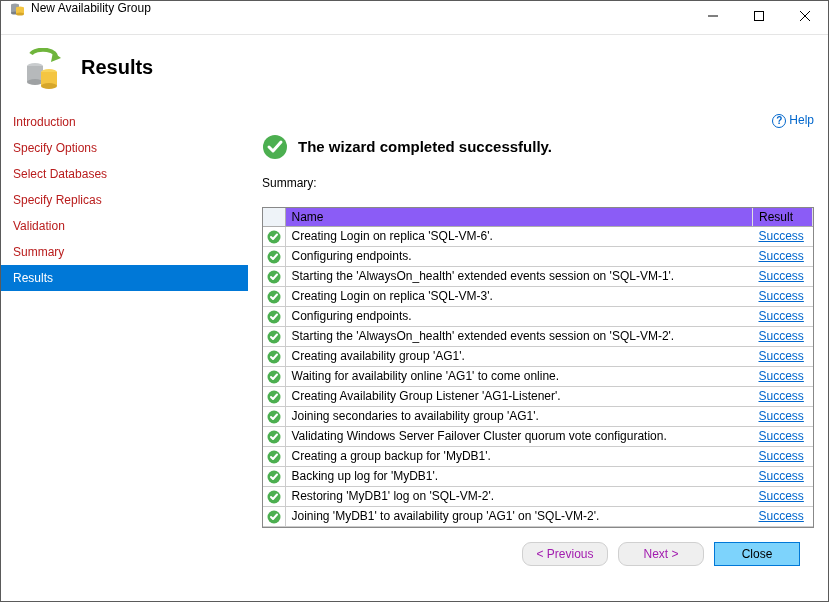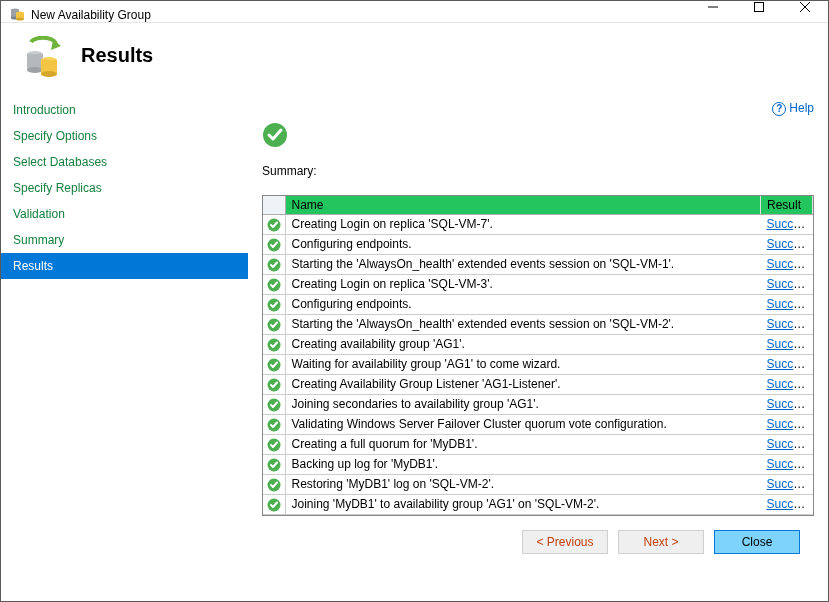--- a/index.html
+++ b/index.html
@@ -1,50 +1,50 @@
 <!DOCTYPE html>
 <html><head>
 <meta charset="utf-8">
 <style>
   * { box-sizing: border-box; }
   html, body { margin:0; padding:0; font-family: "Segoe UI", Tahoma, sans-serif; font-size:12px; color:#000; background:#fff; }
   .window { width:829px; height:602px; border:1px solid #5a5a5a; display:flex; flex-direction:column; }
-  .titlebar { height:22px; display:flex; align-items:flex-end; padding:0 0 0 8px; border-bottom:1px solid #e5e5e5; }
+  .titlebar { height:34px; display:flex; align-items:flex-start; padding:0 0 0 8px; border-bottom:1px solid #e5e5e5; }
   .titlebar .title { margin-left:6px; flex:1; }
   .winbtns { display:flex; }
   .winbtn { width:46px; height:30px; display:flex; align-items:center; justify-content:center; }
   .winbtn svg { width:10px; height:10px; stroke:#000; stroke-width:1; fill:none; }
   .header { height:70px; display:flex; align-items:center; padding:0 20px 5px 20px; }
   .header .logo { width:40px; height:40px; margin-right:20px; position:relative; }
   .header h1 { font-size:20px; font-weight:bold; margin:0; }
   .body { flex:1; display:flex; min-height:0; }
   .sidebar { width:247px; border-right:none; padding-top:4px; }
-  .nav-item { padding:6px 12px; color:#15803d; cursor:pointer; }
+  .nav-item { padding:6px 12px; color:#b91c1c; cursor:pointer; }
   .nav-item.active { background:#0078d7; color:#fff; }
   .main { flex:1; display:flex; flex-direction:column; padding:8px 14px 0 14px; min-height:0; }
   .help { text-align:right; }
   .help a { color:#0066cc; text-decoration:none; }
   .help-icon { display:inline-block; width:14px; height:14px; border:1px solid #0066cc; border-radius:50%; color:#0066cc; font-weight:bold; text-align:center; line-height:12px; font-size:10px; margin-right:3px; vertical-align:middle;}
   .status-row { display:flex; align-items:center; margin-top:6px; }
   .status-row .msg { font-size:15px; font-weight:bold; margin-left:10px; }
   .summary-label { margin-top:16px; margin-bottom:17px; }
   .grid-wrap { border:1px solid #888; flex:0 0 auto; }
   table { width:100%; border-collapse:collapse; table-layout:fixed; }
-  thead th { background:#22c55e; text-align:left; font-weight:normal; padding:2px 6px; border-bottom:1px solid #adadad; border-right:1px solid #e0e0e0;}
+  thead th { background:#8b5cf6; text-align:left; font-weight:normal; padding:2px 6px; border-bottom:1px solid #adadad; border-right:1px solid #e0e0e0;}
   thead th.icon-col { width:22px; background:#eef3f8; border-right:1px solid #adadad;}
-  thead th.result-col { width:52px; }
+  thead th.result-col { width:60px; }
   tbody td { padding:0 6px; border-bottom:1px solid #ccc; height:19px; line-height:19px; vertical-align:middle; white-space:nowrap; overflow:hidden; text-overflow:ellipsis;}
   tbody td.icon-cell { width:22px; text-align:center; border-right:1px solid #ccc; padding:0;}
   tbody td.result-cell a { color:#0066cc; text-decoration:underline; }
   .check { display:inline-block; width:14px; height:14px; vertical-align:middle; }
   .check svg { display:block; }
   .big-check svg { width:26px; height:26px; display:block; }
   .footer { height:52px; display:flex; align-items:center; justify-content:flex-end; padding:0 14px; gap:10px; }
   .btn { min-width:86px; height:24px; border:1px solid #adadad; background:#e9e9e9; color:#000; font-family:inherit; font-size:12px; padding:0 12px; cursor:pointer; }
-  .btn:disabled { color:#c2410c; background:#efefef; border-color:#d0d0d0; cursor:default;}
+  .btn:disabled { color:#a21caf; background:#efefef; border-color:#d0d0d0; cursor:default;border-radius:9px;}
   .btn.primary { border-color:#0078d7; background:#7dd3fc; }
   .db-icon svg { display:block; }
 </style>
 </head>
 <body>
 
 <div class="window">
 
   <div class="titlebar">
     <span class="db-icon">
@@ -110,40 +110,41 @@
         <span class="help-icon">?</span><a href="#">Help</a>
       </div>
 
       <div class="status-row">
         <span class="big-check">
           <svg viewBox="0 0 26 26">
               <circle cx="13" cy="13" r="12" fill="#4caf50"></circle>
               <path d="M7 13 L11 17 L19 8" stroke="#fff" stroke-width="3" fill="none" stroke-linecap="round" stroke-linejoin="round"></path>
             </svg>
         </span>
+        <span class="msg">The wizard completed successfully.</span>
       </div>
 
       <div class="summary-label">Summary:</div>
 
       <div class="grid-wrap">
         <table>
           <thead>
             <tr>
               <th class="icon-col"></th>
               <th>Name</th>
               <th class="result-col">Result</th>
             </tr>
           </thead>
           <tbody id="rows">
               <tr>
                 <td class="icon-cell"><span class="check"><svg viewBox="0 0 14 14">
                       <circle cx="7" cy="7" r="6.5" fill="#4caf50"></circle>
                       <path d="M4 7 L6 9 L10 4.5" stroke="#fff" stroke-width="2" fill="none" stroke-linecap="round" stroke-linejoin="round"></path>
                     </svg></span></td>
-                <td>Creating Login on replica 'SQL-VM-7'.</td>
+                <td>Creating Login on replica 'SQL-VM-6'.</td>
                 <td class="result-cell"><a href="#">Success</a></td>
               </tr>
               <tr>
                 <td class="icon-cell"><span class="check"><svg viewBox="0 0 14 14">
                       <circle cx="7" cy="7" r="6.5" fill="#4caf50"></circle>
                       <path d="M4 7 L6 9 L10 4.5" stroke="#fff" stroke-width="2" fill="none" stroke-linecap="round" stroke-linejoin="round"></path>
                     </svg></span></td>
                 <td>Configuring endpoints.</td>
                 <td class="result-cell"><a href="#">Success</a></td>
               </tr>
@@ -185,21 +186,21 @@
                       <path d="M4 7 L6 9 L10 4.5" stroke="#fff" stroke-width="2" fill="none" stroke-linecap="round" stroke-linejoin="round"></path>
                     </svg></span></td>
                 <td>Creating availability group 'AG1'.</td>
                 <td class="result-cell"><a href="#">Success</a></td>
               </tr>
               <tr>
                 <td class="icon-cell"><span class="check"><svg viewBox="0 0 14 14">
                       <circle cx="7" cy="7" r="6.5" fill="#4caf50"></circle>
                       <path d="M4 7 L6 9 L10 4.5" stroke="#fff" stroke-width="2" fill="none" stroke-linecap="round" stroke-linejoin="round"></path>
                     </svg></span></td>
-                <td>Waiting for availability group 'AG1' to come wizard.</td>
+                <td>Waiting for availability online 'AG1' to come online.</td>
                 <td class="result-cell"><a href="#">Success</a></td>
               </tr>
               <tr>
                 <td class="icon-cell"><span class="check"><svg viewBox="0 0 14 14">
                       <circle cx="7" cy="7" r="6.5" fill="#4caf50"></circle>
                       <path d="M4 7 L6 9 L10 4.5" stroke="#fff" stroke-width="2" fill="none" stroke-linecap="round" stroke-linejoin="round"></path>
                     </svg></span></td>
                 <td>Creating Availability Group Listener 'AG1-Listener'.</td>
                 <td class="result-cell"><a href="#">Success</a></td>
               </tr>
@@ -217,21 +218,21 @@
                       <path d="M4 7 L6 9 L10 4.5" stroke="#fff" stroke-width="2" fill="none" stroke-linecap="round" stroke-linejoin="round"></path>
                     </svg></span></td>
                 <td>Validating Windows Server Failover Cluster quorum vote configuration.</td>
                 <td class="result-cell"><a href="#">Success</a></td>
               </tr>
               <tr>
                 <td class="icon-cell"><span class="check"><svg viewBox="0 0 14 14">
                       <circle cx="7" cy="7" r="6.5" fill="#4caf50"></circle>
                       <path d="M4 7 L6 9 L10 4.5" stroke="#fff" stroke-width="2" fill="none" stroke-linecap="round" stroke-linejoin="round"></path>
                     </svg></span></td>
-                <td>Creating a full quorum for 'MyDB1'.</td>
+                <td>Creating a group backup for 'MyDB1'.</td>
                 <td class="result-cell"><a href="#">Success</a></td>
               </tr>
               <tr>
                 <td class="icon-cell"><span class="check"><svg viewBox="0 0 14 14">
                       <circle cx="7" cy="7" r="6.5" fill="#4caf50"></circle>
                       <path d="M4 7 L6 9 L10 4.5" stroke="#fff" stroke-width="2" fill="none" stroke-linecap="round" stroke-linejoin="round"></path>
                     </svg></span></td>
                 <td>Backing up log for 'MyDB1'.</td>
                 <td class="result-cell"><a href="#">Success</a></td>
               </tr>

